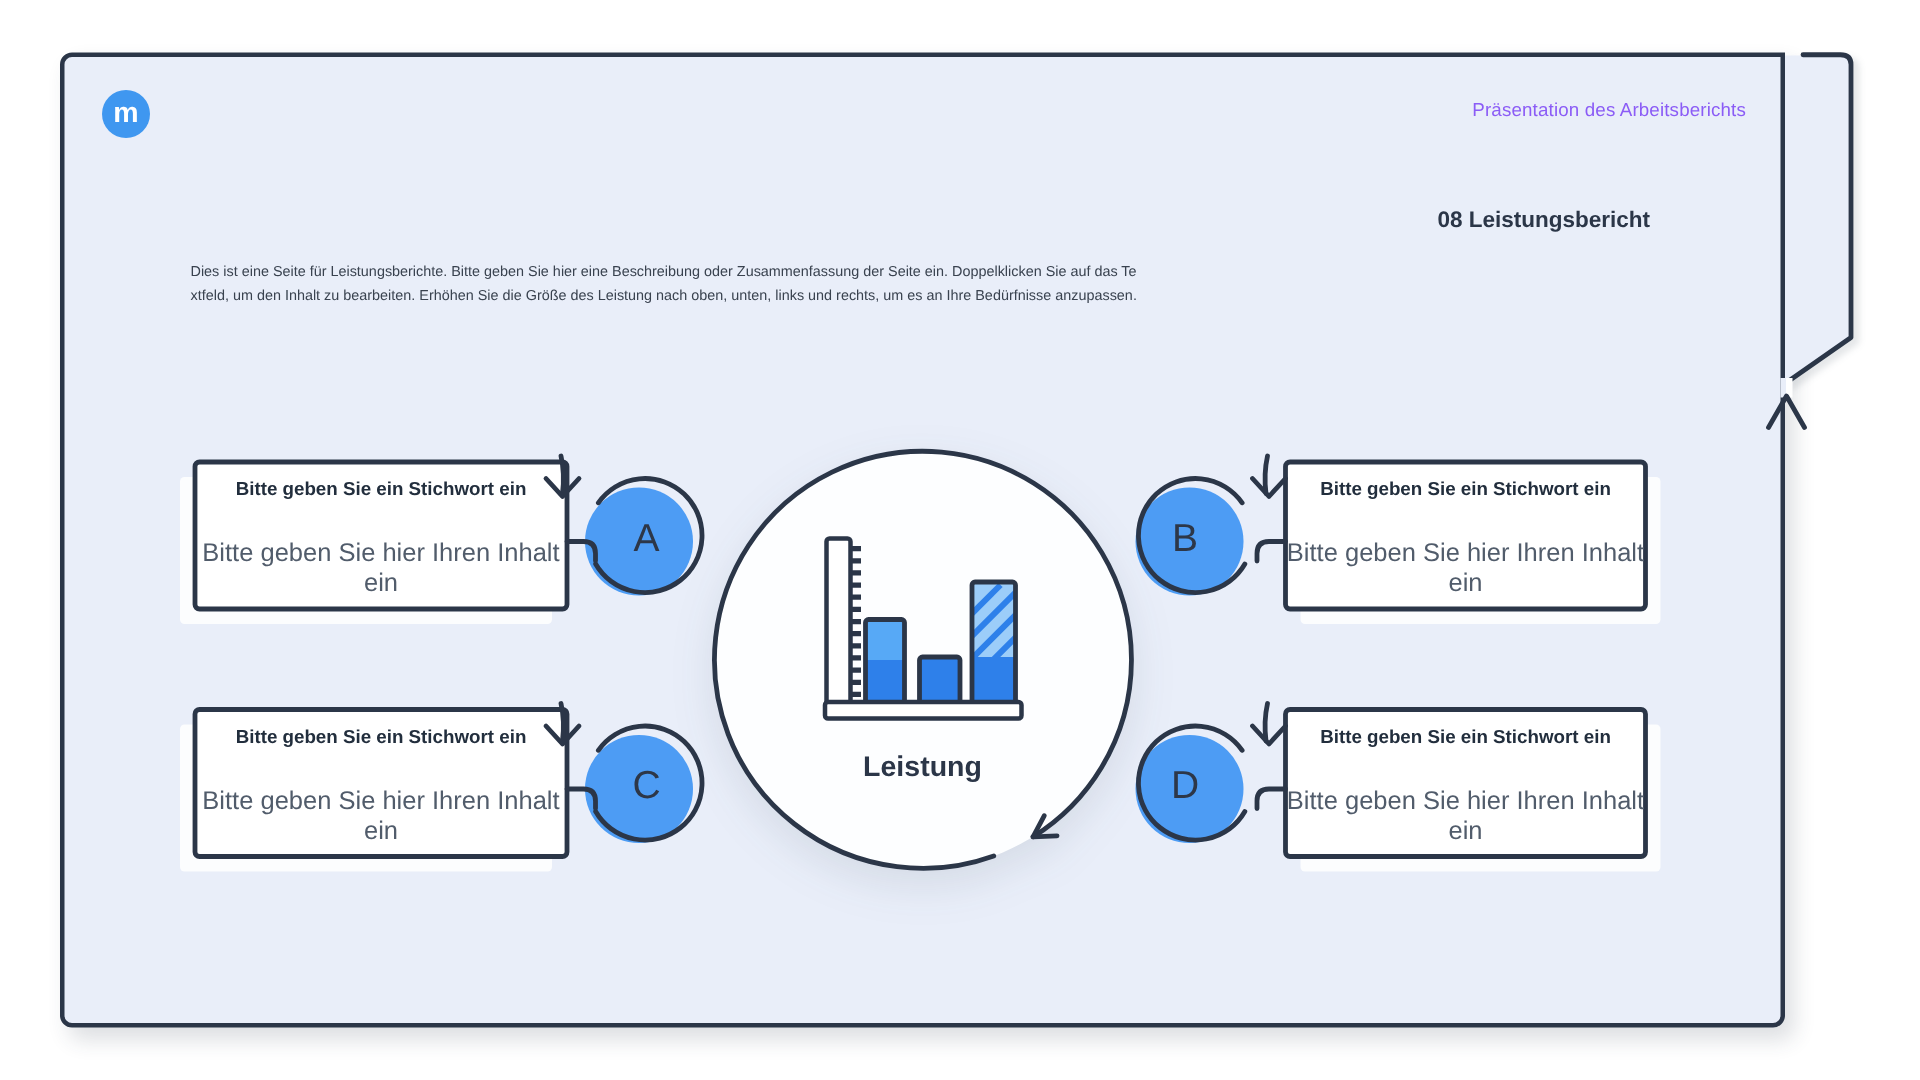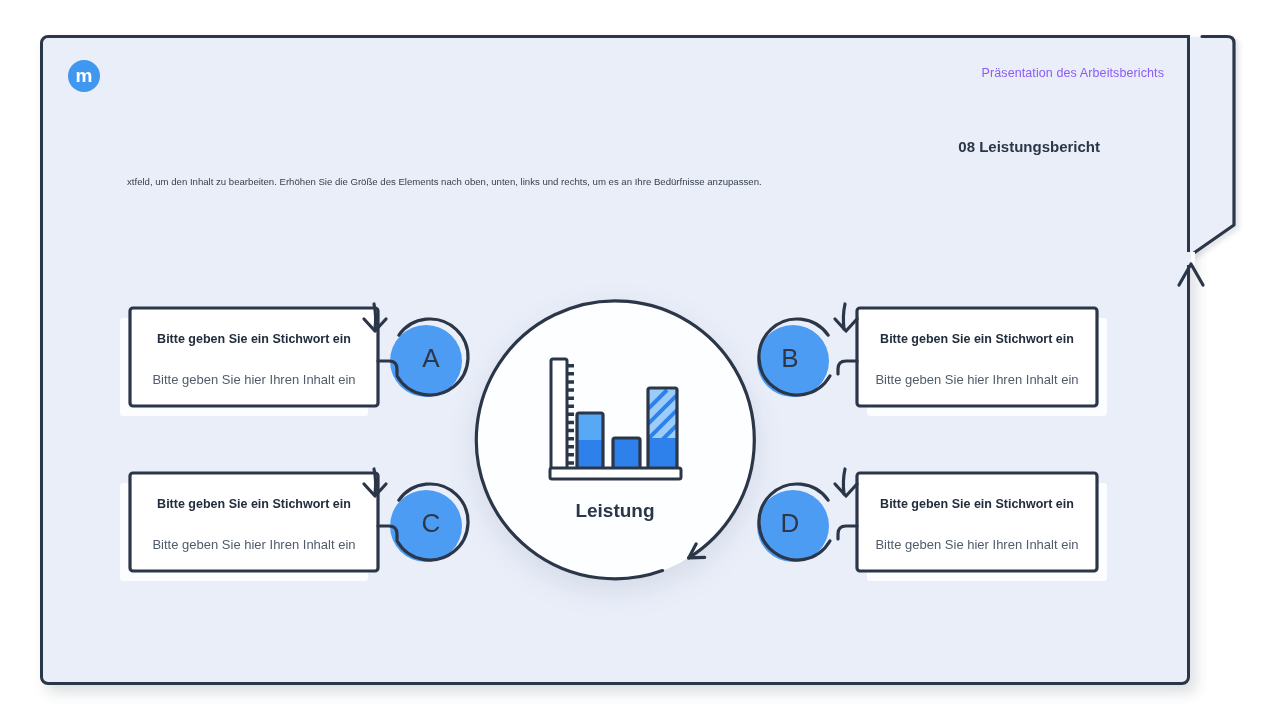--- a/index.html
+++ b/index.html
@@ -50,21 +50,21 @@
   .callout { position:absolute; width:350px; height:120px; }
   .callout svg { position:absolute; left:0; top:0; width:350px; height:120px; overflow:visible; }
   .callout .textblock {
     position:absolute; top:5px; height:98px;
     display:flex; flex-direction:column; align-items:center; justify-content:center;
     gap:26px; padding-top:4px; text-align:center; z-index:2;
   }
   .callout.left  .textblock { left:5px;  width:248px; }
   .callout.right .textblock { left:97px; width:240px; }
   .kw   { font-size:12.5px; font-weight:700; color:#222e3d; }
-  .body { font-size:13px; color:#515c6b; }
+  .body { font-size:17px; color:#515c6b; }
 
   .pos-a { left:125px; top:303px; }
   .pos-b { left:760px; top:303px; }
   .pos-c { left:125px; top:468px; }
   .pos-d { left:760px; top:468px; }
 
   .stroke { stroke:#2b3648; stroke-width:3.2; fill:none; stroke-linecap:round; stroke-linejoin:round; }
   svg text { font-family:"Liberation Sans", sans-serif; }
 </style>
 </head>
@@ -83,21 +83,22 @@
     <path class="stroke" d="M3 24 L15 3 L27 24" fill="none" stroke-linejoin="miter"></path>
   </svg>
 
   <div class="logo">
     <span>m</span>
   </div>
 
   <div class="presentation-title">Präsentation des Arbeitsberichts</div>
   <div class="kicker">08 Leistungsbericht</div>
   <div class="description">
-    <div>xtfeld, um den Inhalt zu bearbeiten. Erhöhen Sie die Größe des Elements nach oben, unten, links und rechts, um es an Ihre Bedürfnisse anzupassen.</div>
+    <div>Dies ist eine Seite für Leistungsberichte. Bitte geben Sie hier eine Beschreibung oder Zusammenfassung der Seite ein. Doppelklicken Sie auf das Te</div>
+    <div>xtfeld, um den Inhalt zu bearbeiten. Erhöhen Sie die Größe des Leistung nach oben, unten, links und rechts, um es an Ihre Bedürfnisse anzupassen.</div>
   </div>
 
   <svg class="center-svg" viewBox="0 0 300 300">
     <defs>
       <clipPath id="hatchclip">
           <rect x="183" y="98" width="29" height="50"></rect>
         </clipPath>
     </defs>
     <circle cx="150" cy="150" r="139" fill="#fdfeff"></circle>
     <path class="stroke" d="M197.5 280.6 A139 139 0 1 1 223.7 267.9" stroke-width="3"></path>

